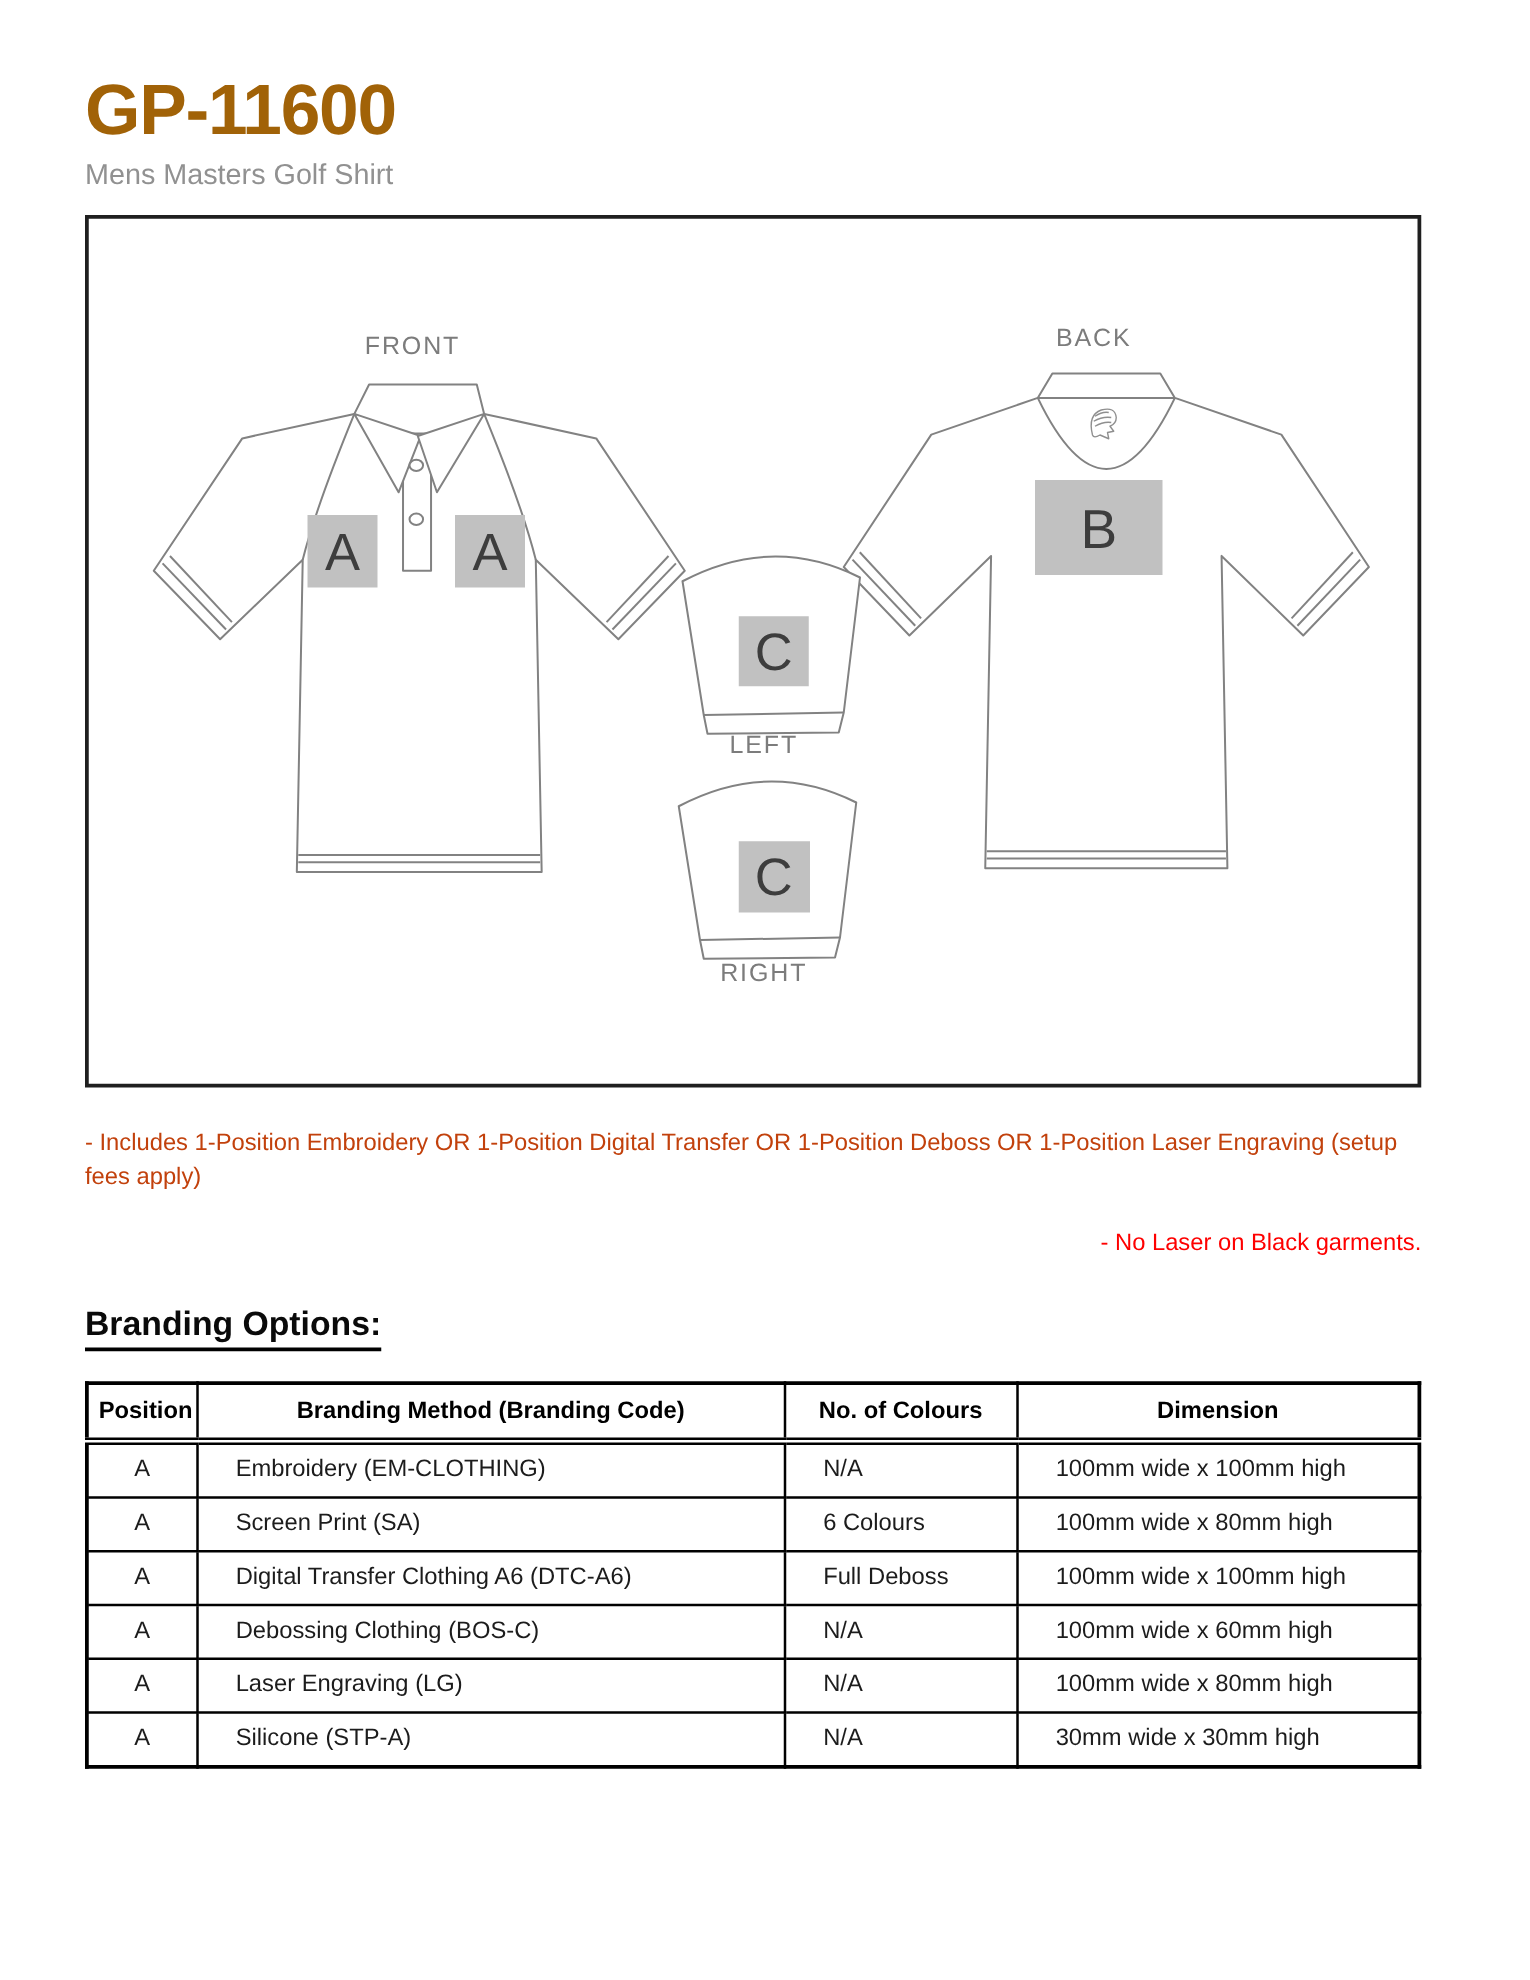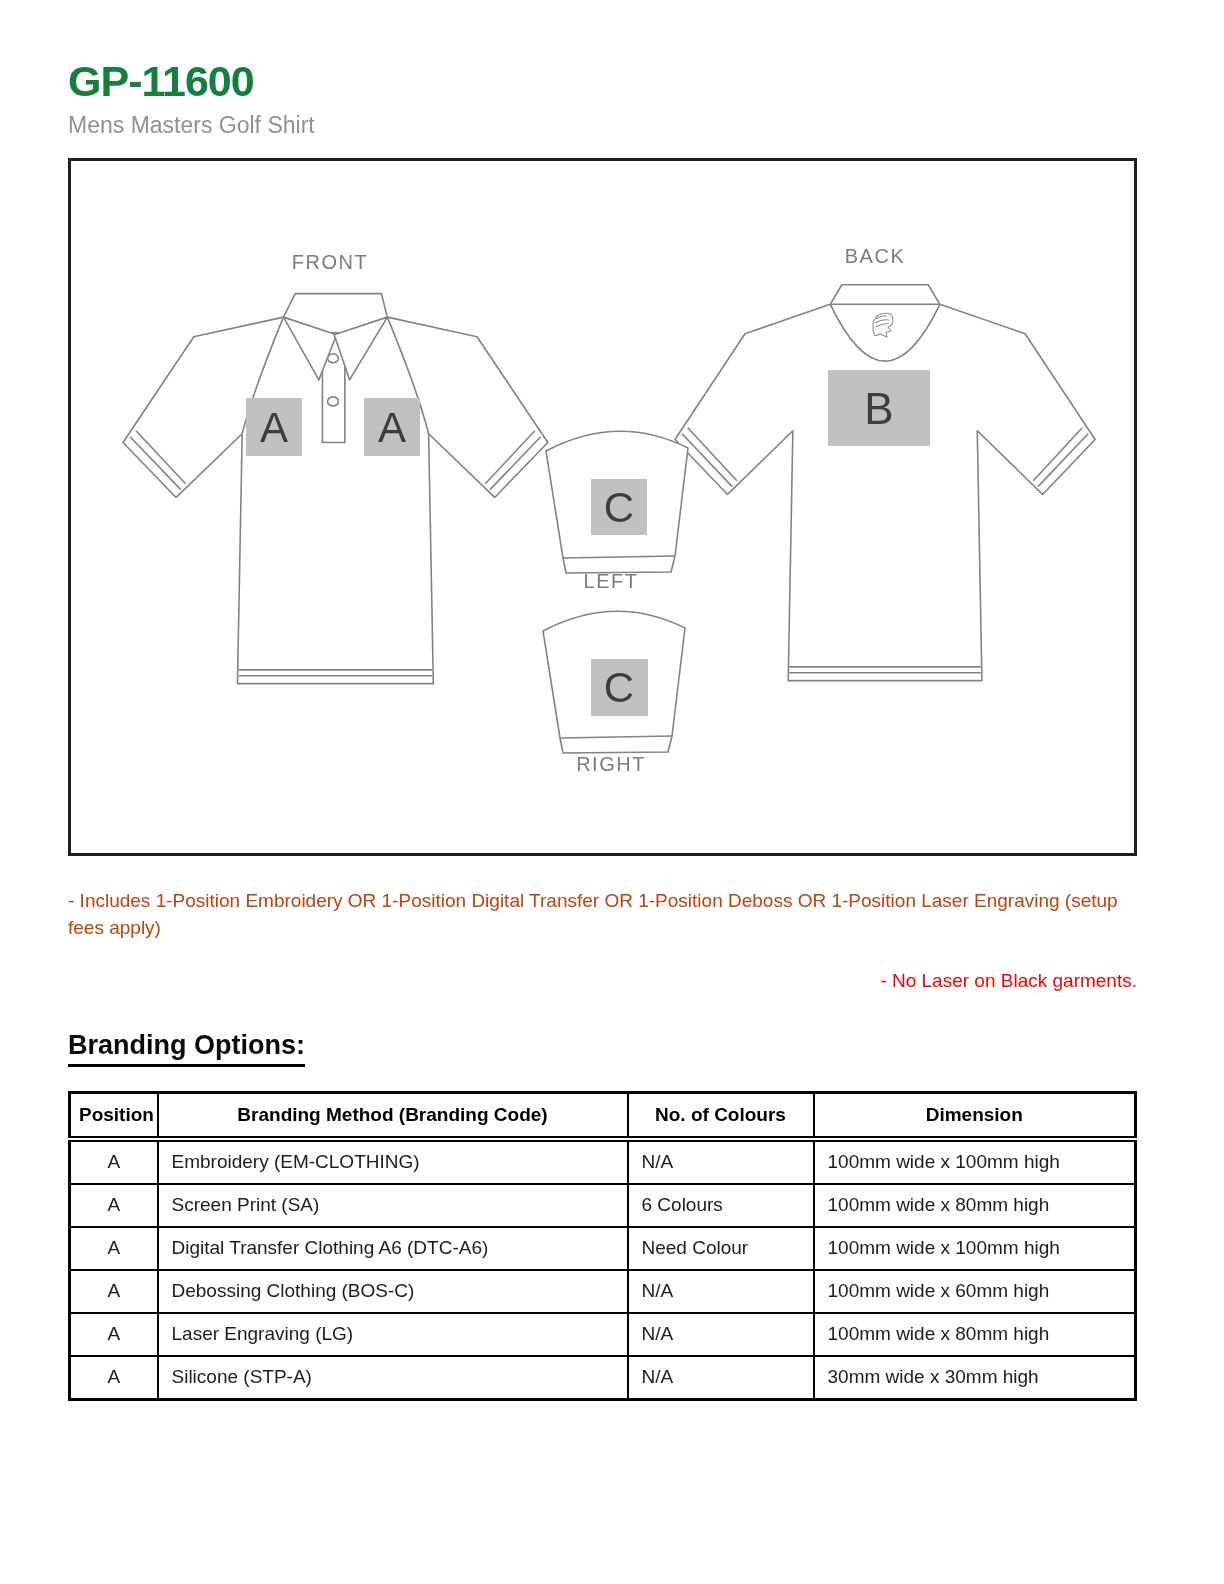--- a/index.html
+++ b/index.html
@@ -3,22 +3,22 @@
 <meta charset="utf-8">
 <style>
   html,body{margin:0;padding:0;background:#ffffff;}
   body{
     width:1224px;height:1584px;position:relative;
     font-family:"Liberation Sans","DejaVu Sans",sans-serif;
     color:#373737;overflow:hidden;
   }
   .sheet{width:1069px;margin-left:68px;padding-top:60px;}
   h1.product-code{
-    margin:0;font-size:43px;line-height:1.0;font-weight:bold;
-    color:#15803d;letter-spacing:-1px;
+    margin:0;font-size:57px;line-height:1.0;font-weight:bold;
+    color:#a16207;letter-spacing:-1px;
   }
   .product-subtitle{
     margin:10px 0 0 0;font-size:23px;color:#919191;line-height:1.1;font-weight:400;
   }
   .diagram-box{
     margin-top:20px;border:3px solid #1f1f1f;height:692px;position:relative;
     background:#fff;
   }
   .diagram-box svg{display:block;}
   .diagram-box svg *{vector-effect:non-scaling-stroke;}
@@ -45,21 +45,21 @@
     width:100%;border-collapse:collapse;margin-top:24px;
     border:3px solid #000;table-layout:fixed;
   }
   table.branding-table th{
     border:2px solid #000;border-bottom:6px double #000;
     font-size:19px;font-weight:bold;color:#000;height:38px;
     text-align:center;padding:2px 8px;
   }
   table.branding-table td{
     border:2px solid #000;font-size:19px;color:#1c1c1c;height:37px;
-    padding:2px 4px 2px 13px;text-align:left;
+    padding:2px 4px 2px 30px;text-align:left;
   }
   table.branding-table td.col-pos{text-align:center;padding:2px 0;}
 </style>
 </head>
 <body>
 
 <div class="sheet">
 
   <h1 class="product-code">GP-11600</h1>
   <div class="product-subtitle">Mens Masters Golf Shirt</div>
@@ -182,21 +182,21 @@
         </tr>
         <tr>
           <td class="col-pos">A</td>
           <td>Screen Print (SA)</td>
           <td>6 Colours</td>
           <td>100mm wide x 80mm high</td>
         </tr>
         <tr>
           <td class="col-pos">A</td>
           <td>Digital Transfer Clothing A6 (DTC-A6)</td>
-          <td>Need Colour</td>
+          <td>Full Deboss</td>
           <td>100mm wide x 100mm high</td>
         </tr>
         <tr>
           <td class="col-pos">A</td>
           <td>Debossing Clothing (BOS-C)</td>
           <td>N/A</td>
           <td>100mm wide x 60mm high</td>
         </tr>
         <tr>
           <td class="col-pos">A</td>

